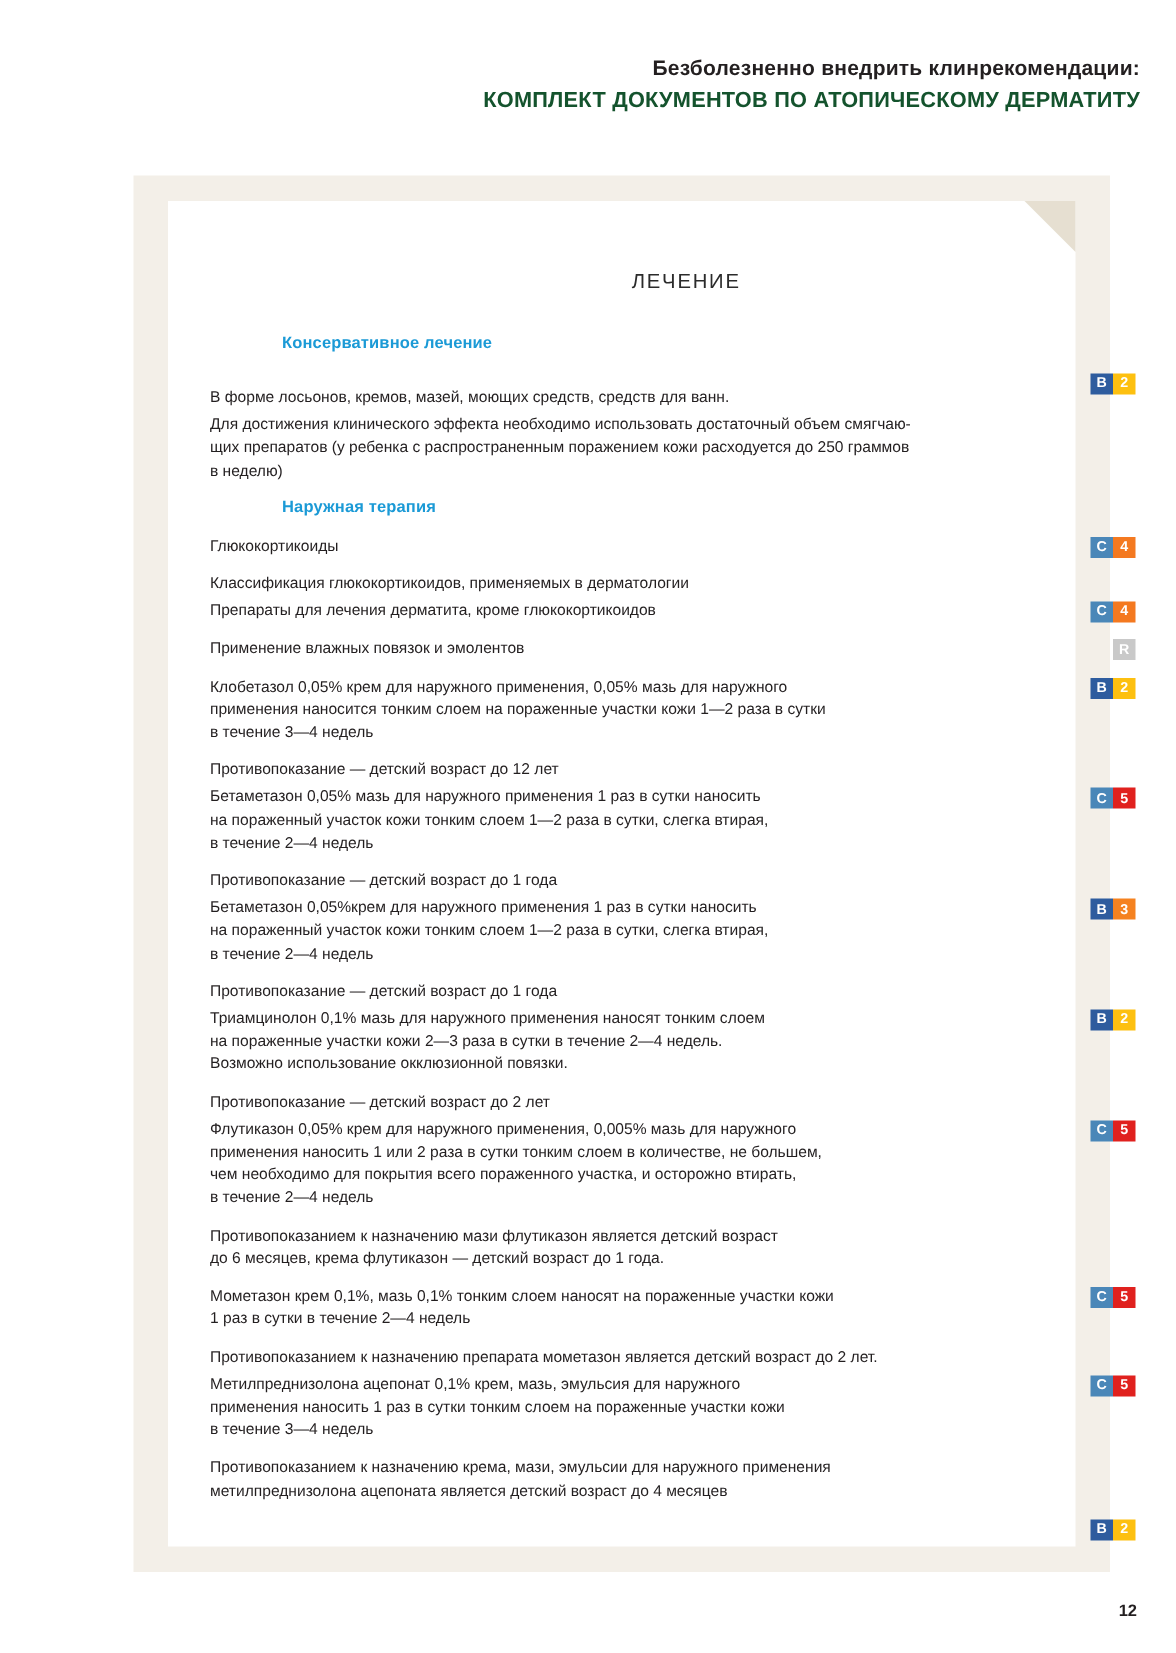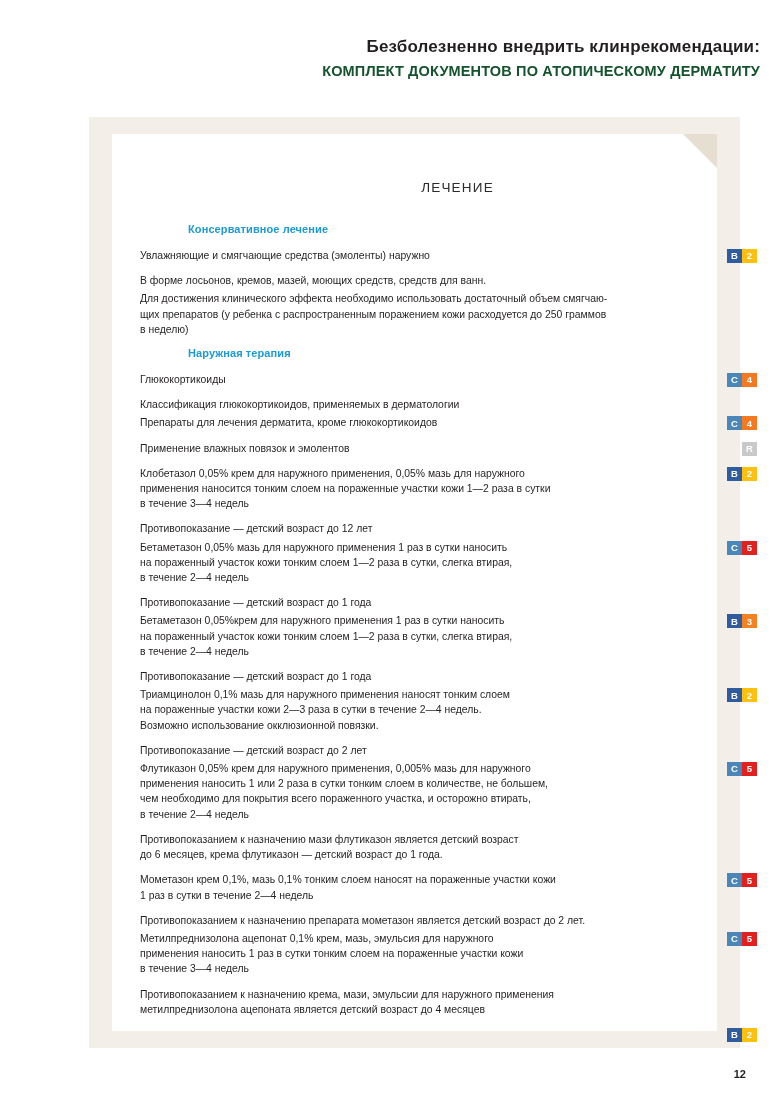--- a/index.html
+++ b/index.html
@@ -15,21 +15,21 @@
 
   
   .header {
     position: absolute;
     top: 36px;
     right: 24px;
     text-align: right;
     line-height: 1.35;
   }
   .header-line1 {
-    font-size: 17px;
+    font-size: 14px;
     font-weight: bold;
     color: #231f20;
     letter-spacing: 0.15px;
   }
   .header-line2 {
     font-size: 14.5px;
     font-weight: bold;
     color: #14532d;
     letter-spacing: 0.15px;
     margin-top: 3px;
@@ -138,21 +138,21 @@
   .badge .sq.letter-C { background: #4a87b8; }
   .badge .sq.letter-R { background: #c9c9c9; }
   .badge .sq.num-2 { background: #fdc010; }
   .badge .sq.num-3 { background: #f58220; }
   .badge .sq.num-4 { background: #f47920; }
   .badge .sq.num-5 { background: #e0211e; }
 
   
   .page-number {
     position: absolute;
-    right: 38px;
+    right: 26px;
     bottom: 22px;
     font-size: 11px;
     font-weight: bold;
     color: #231f20;
   }
 </style>
 </head>
 <body>
 
 <div class="header">
@@ -162,21 +162,20 @@
 
 <div class="panel">
   <div class="card">
     <div class="fold"></div>
     <div class="content">
       <div class="doc-title">ЛЕЧЕНИЕ</div>
       <div id="sections-host">
           <div class="section-heading">Консервативное лечение</div>
           <div class="rows">
             <div class="row">
-              <div class="row-text">Увлажняющие и смягчающие средства (эмоленты) наружно</div>
               <div class="badge">
                 <span class="sq letter-B">B</span>
                 <span class="sq num-2">2</span>
               </div>
             </div>
             <div class="row tight">
               <div class="row-text">В форме лосьонов, кремов, мазей, моющих средств, средств для ванн.</div>
             </div>
             <div class="row">
               <div class="row-text">Для достижения клинического эффекта необходимо использовать достаточный объем смягчаю-

